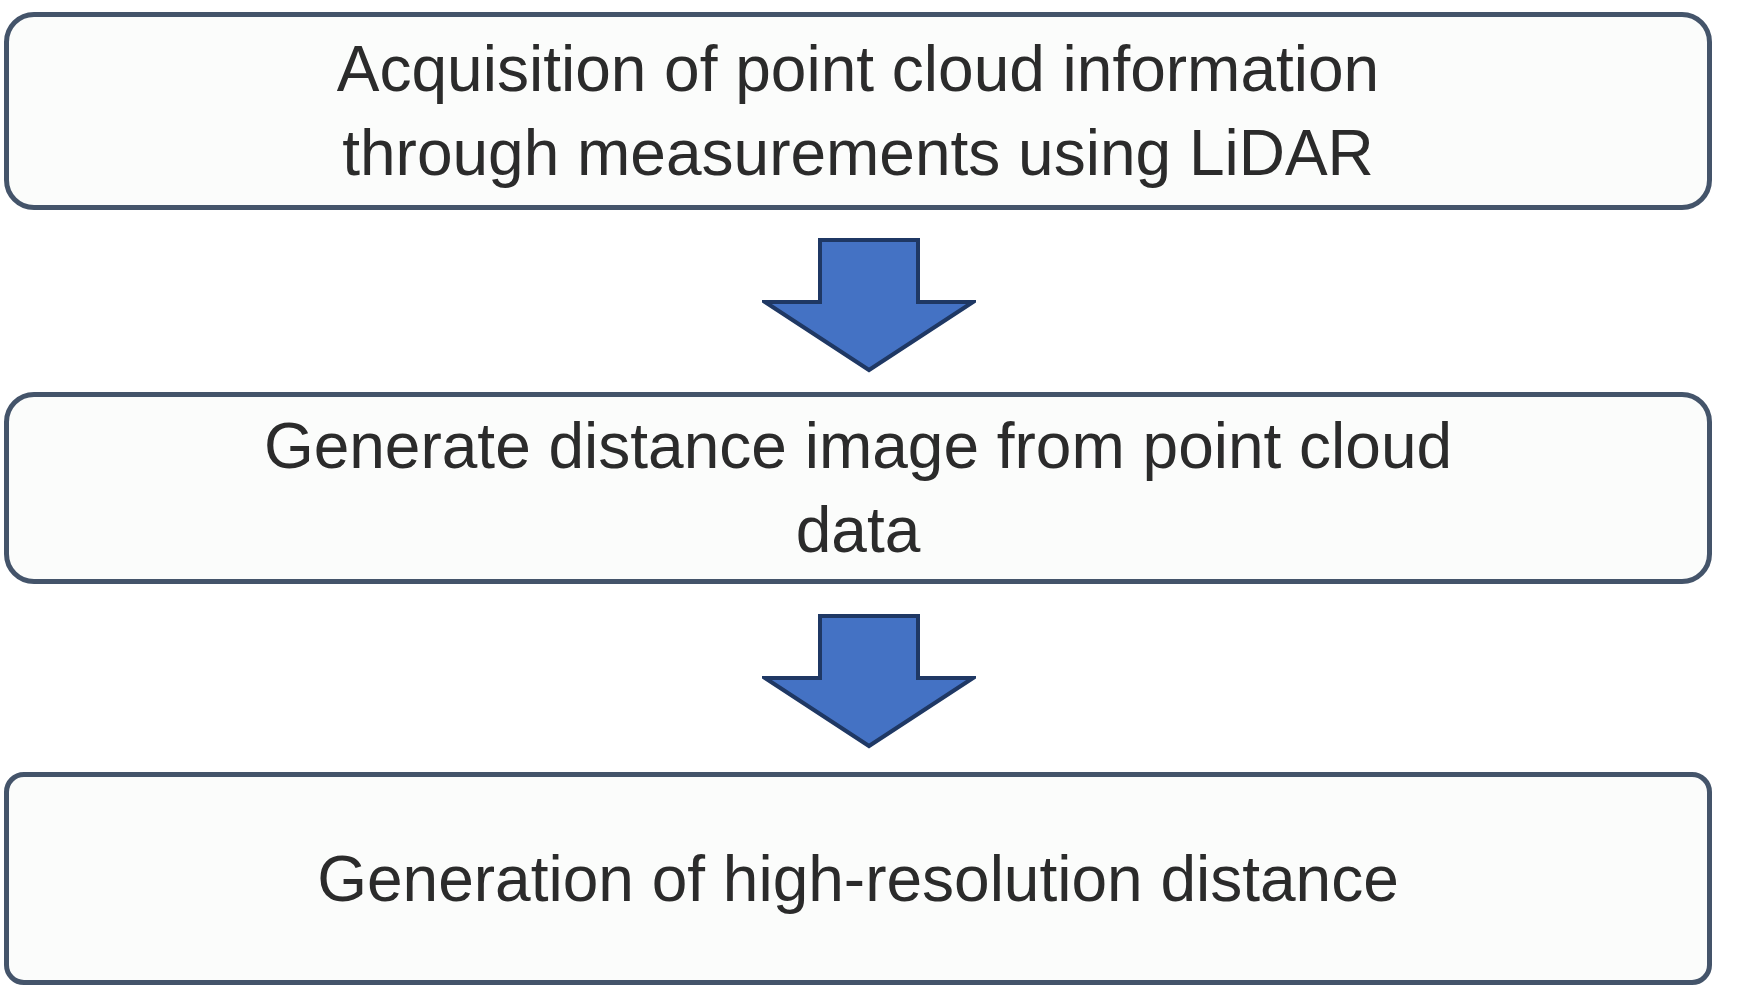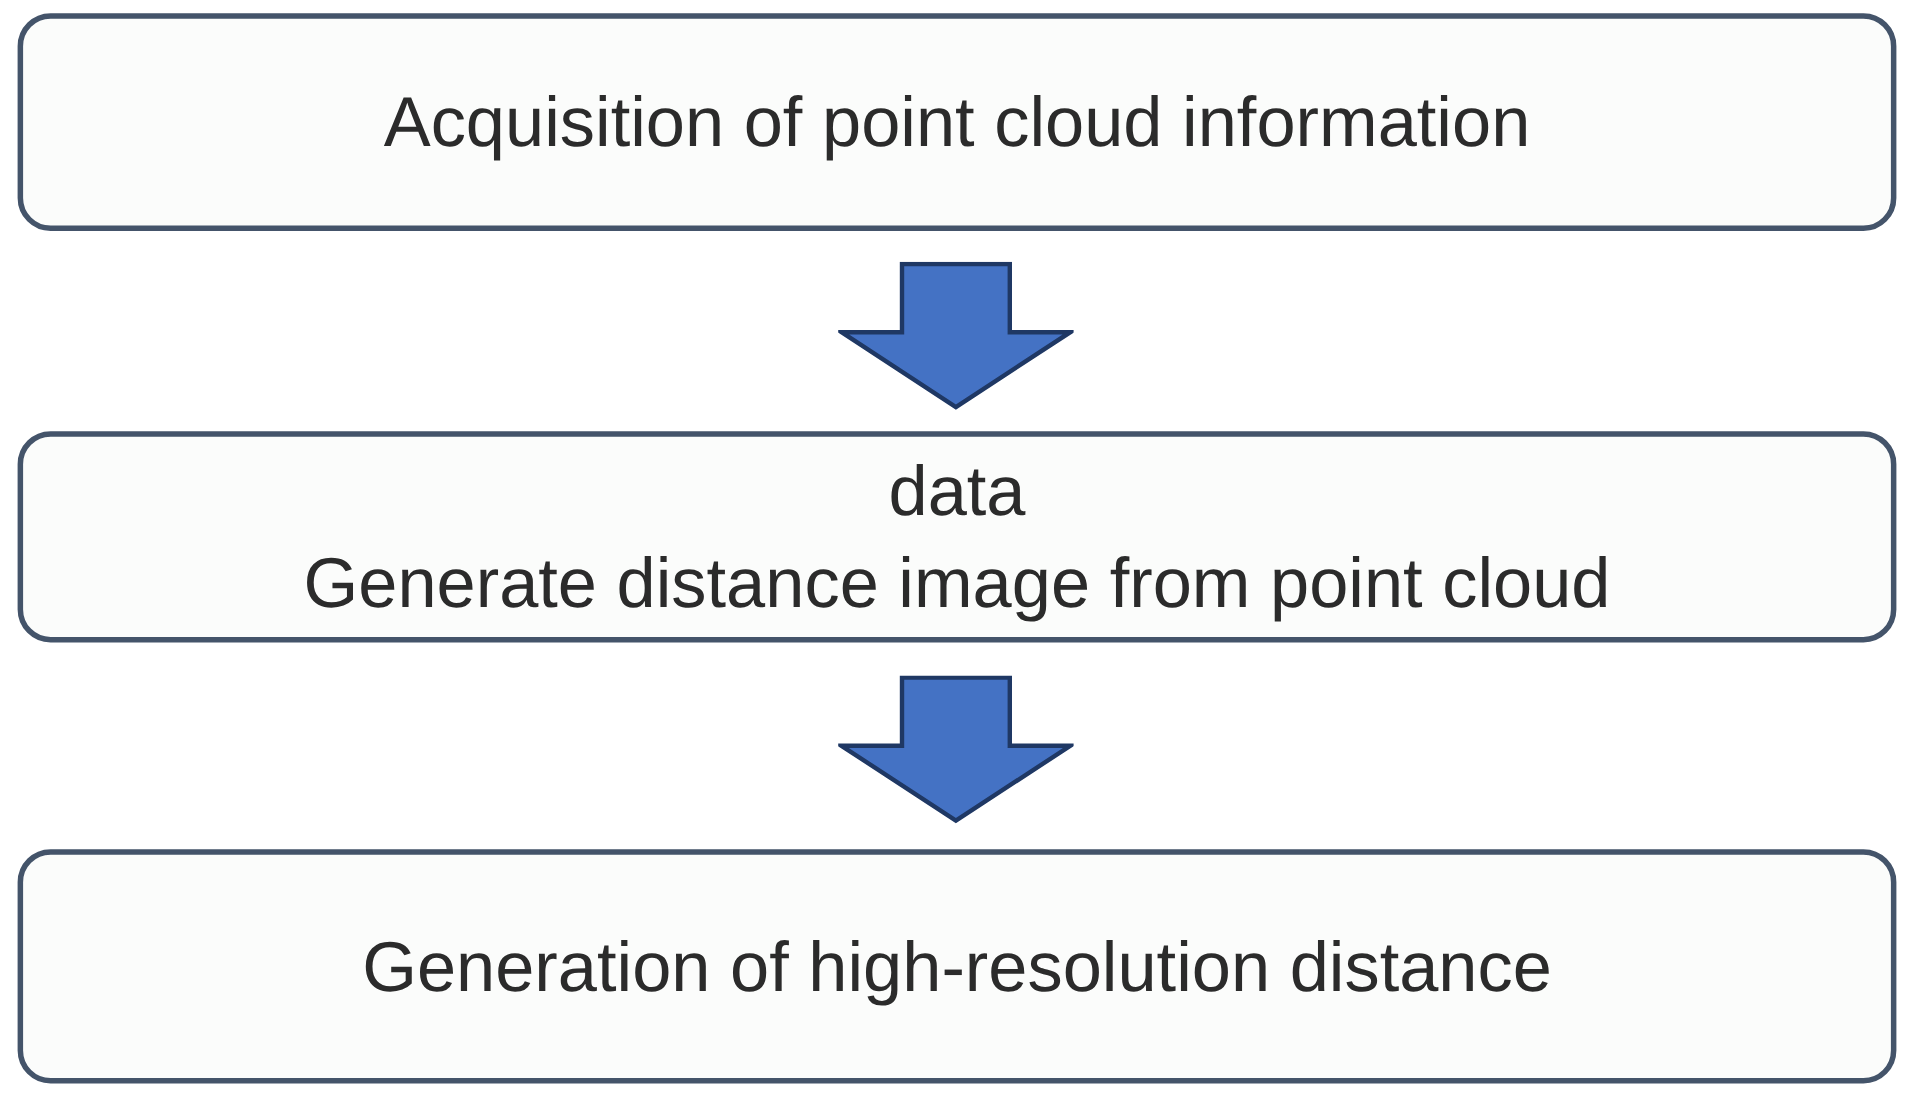--- a/index.html
+++ b/index.html
@@ -10,21 +10,21 @@
   .canvas {
     position: relative;
     width: 1738px;
     height: 1008px;
     background: #ffffff;
     font-family: "Liberation Sans", sans-serif;
     overflow: hidden;
   }
   .flow-box {
     position: absolute;
-    left: 16px;
+    left: 4px;
     width: 1708px;
     box-sizing: border-box;
     border: 5px solid #44546A;
     border-radius: 30px;
     background: #fbfcfb;
     display: flex;
     flex-direction: column;
     align-items: center;
     justify-content: center;
     text-align: center;
@@ -32,49 +32,50 @@
   .flow-box .line {
     display: block;
     font-size: 64px;
     line-height: 84px;
     color: #2b2b2b;
     letter-spacing: 0px;
     white-space: nowrap;
   }
   #box-1 { top: 12px;  height: 198px; }
   #box-2 { top: 392px; height: 192px; }
-  #box-3 { top: 772px; height: 213px; }
+  #box-3 { top: 772px; height: 213px; border-radius: 20px; }
   .down-arrow {
     position: absolute;
     left: 762px;
     width: 214px;
     height: 135px;
   }
   #arrow-1 { top: 238px; }
   #arrow-2 { top: 614px; }
   .down-arrow svg { display: block; width: 100%; height: 100%; }
 </style>
 </head>
 <body>
 
 <div class="canvas">
 
   <div class="flow-box" id="box-1">
     <span class="line">Acquisition of point cloud information</span>
+    <span class="line">through measurements using LiDAR</span>
   </div>
 
   <div class="down-arrow" id="arrow-1">
     <svg viewBox="0 0 214 135" xmlns="http://www.w3.org/2000/svg">
       <path d="M 58 2 L 156 2 L 156 64 L 211 64 L 107 132 L 3 64 L 58 64 Z" fill="#4472C4" stroke="#1F3864" stroke-width="4" stroke-linejoin="miter"></path>
     </svg>
   </div>
 
   <div class="flow-box" id="box-2">
+    <span class="line">Generate distance image from point cloud</span>
     <span class="line">data</span>
-    <span class="line">Generate distance image from point cloud</span>
   </div>
 
   <div class="down-arrow" id="arrow-2">
     <svg viewBox="0 0 214 135" xmlns="http://www.w3.org/2000/svg">
       <path d="M 58 2 L 156 2 L 156 64 L 211 64 L 107 132 L 3 64 L 58 64 Z" fill="#4472C4" stroke="#1F3864" stroke-width="4" stroke-linejoin="miter"></path>
     </svg>
   </div>
 
   <div class="flow-box" id="box-3">
     <span class="line">Generation of high-resolution distance</span>

